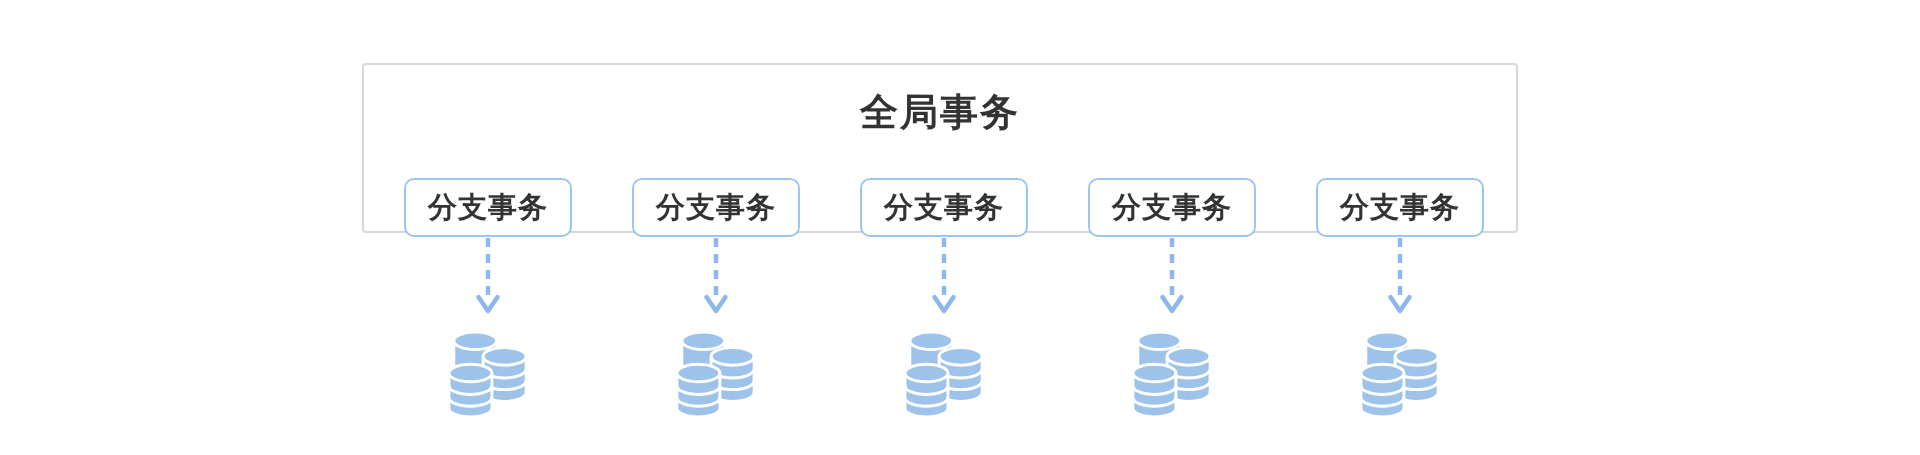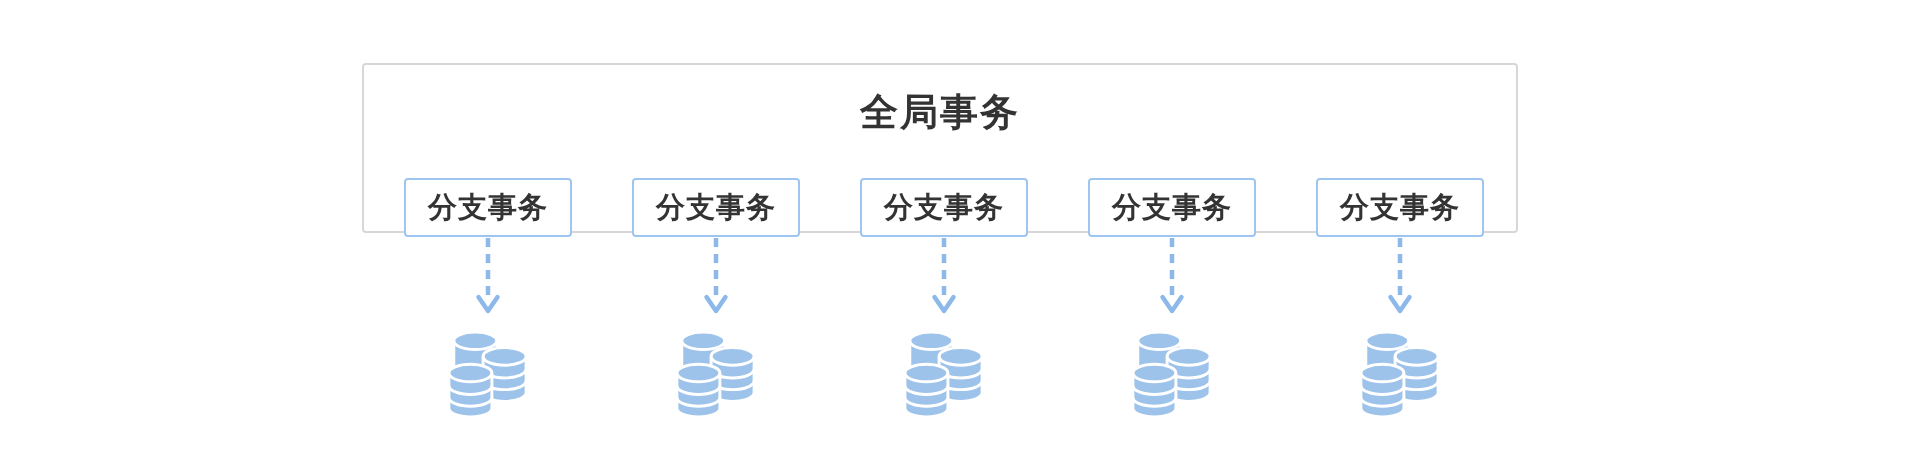--- a/index.html
+++ b/index.html
@@ -43,21 +43,21 @@
     display: flex;
     flex-direction: column;
     align-items: center;
     z-index: 2;
   }
   .branch-box {
     width: 168px;
     height: 59px;
     box-sizing: border-box;
     border: 2px solid #9ec5ef;
-    border-radius: 4px;
+    border-radius: 10px;
     background: #ffffff;
     display: flex;
     align-items: center;
     justify-content: center;
     font-size: 29px;
     font-weight: bold;
     color: #333333;
     letter-spacing: 1px;
   }
   .arrow-svg {

